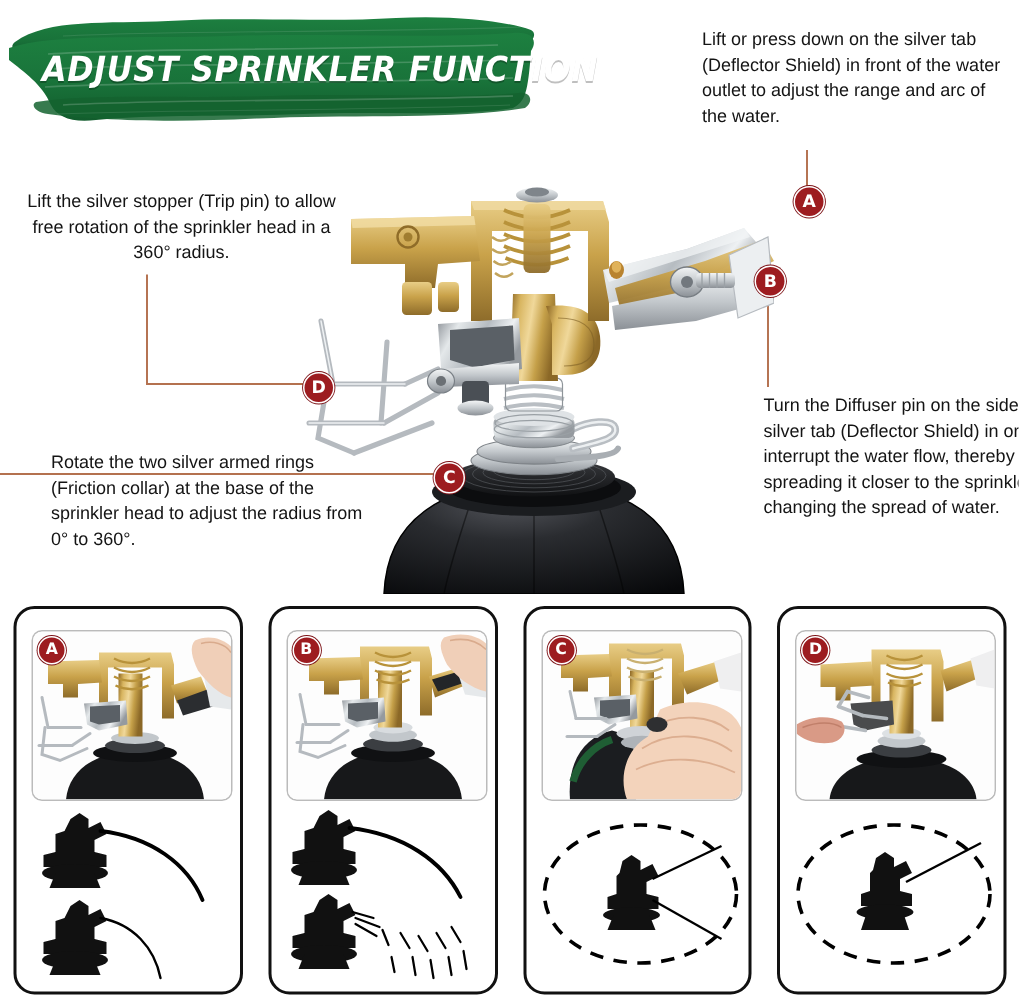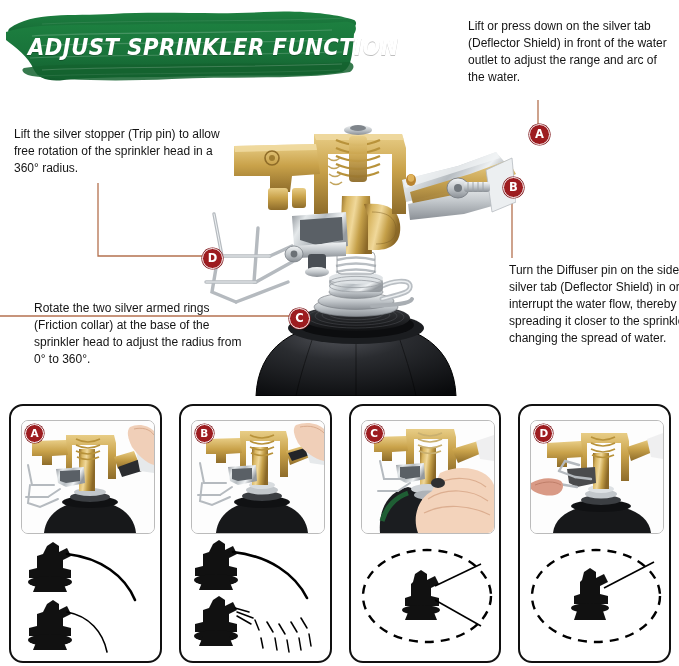--- a/index.html
+++ b/index.html
@@ -24,21 +24,21 @@
     color:#ffffff;
     transform:scaleX(0.92);
     transform-origin:left center;
     white-space:nowrap;
     text-shadow:0 1px 0 rgba(0,0,0,.25);
   }
 
   
   .callout{position:absolute;font-size:12px;line-height:1.42;color:#141414;}
   .c-topright{left:468px;top:18px;width:206px;}
-  .c-topleft{left:14px;top:126px;width:214px;}
+  .c-topleft{left:14px;top:126px;width:214px;text-align:center;}
   .c-botleft{left:14px;top:300px;width:216px;margin-left:20px;}
   .c-right{left:461px;top:262px;width:214px;margin-left:48px;}
 
   
   .leaders{position:absolute;left:0;top:0;width:679px;height:400px;}
 
   
   .badge{
     position:absolute;width:19px;height:19px;border-radius:50%;
     background:#9d1c20;border:1.6px solid #ffffff;

